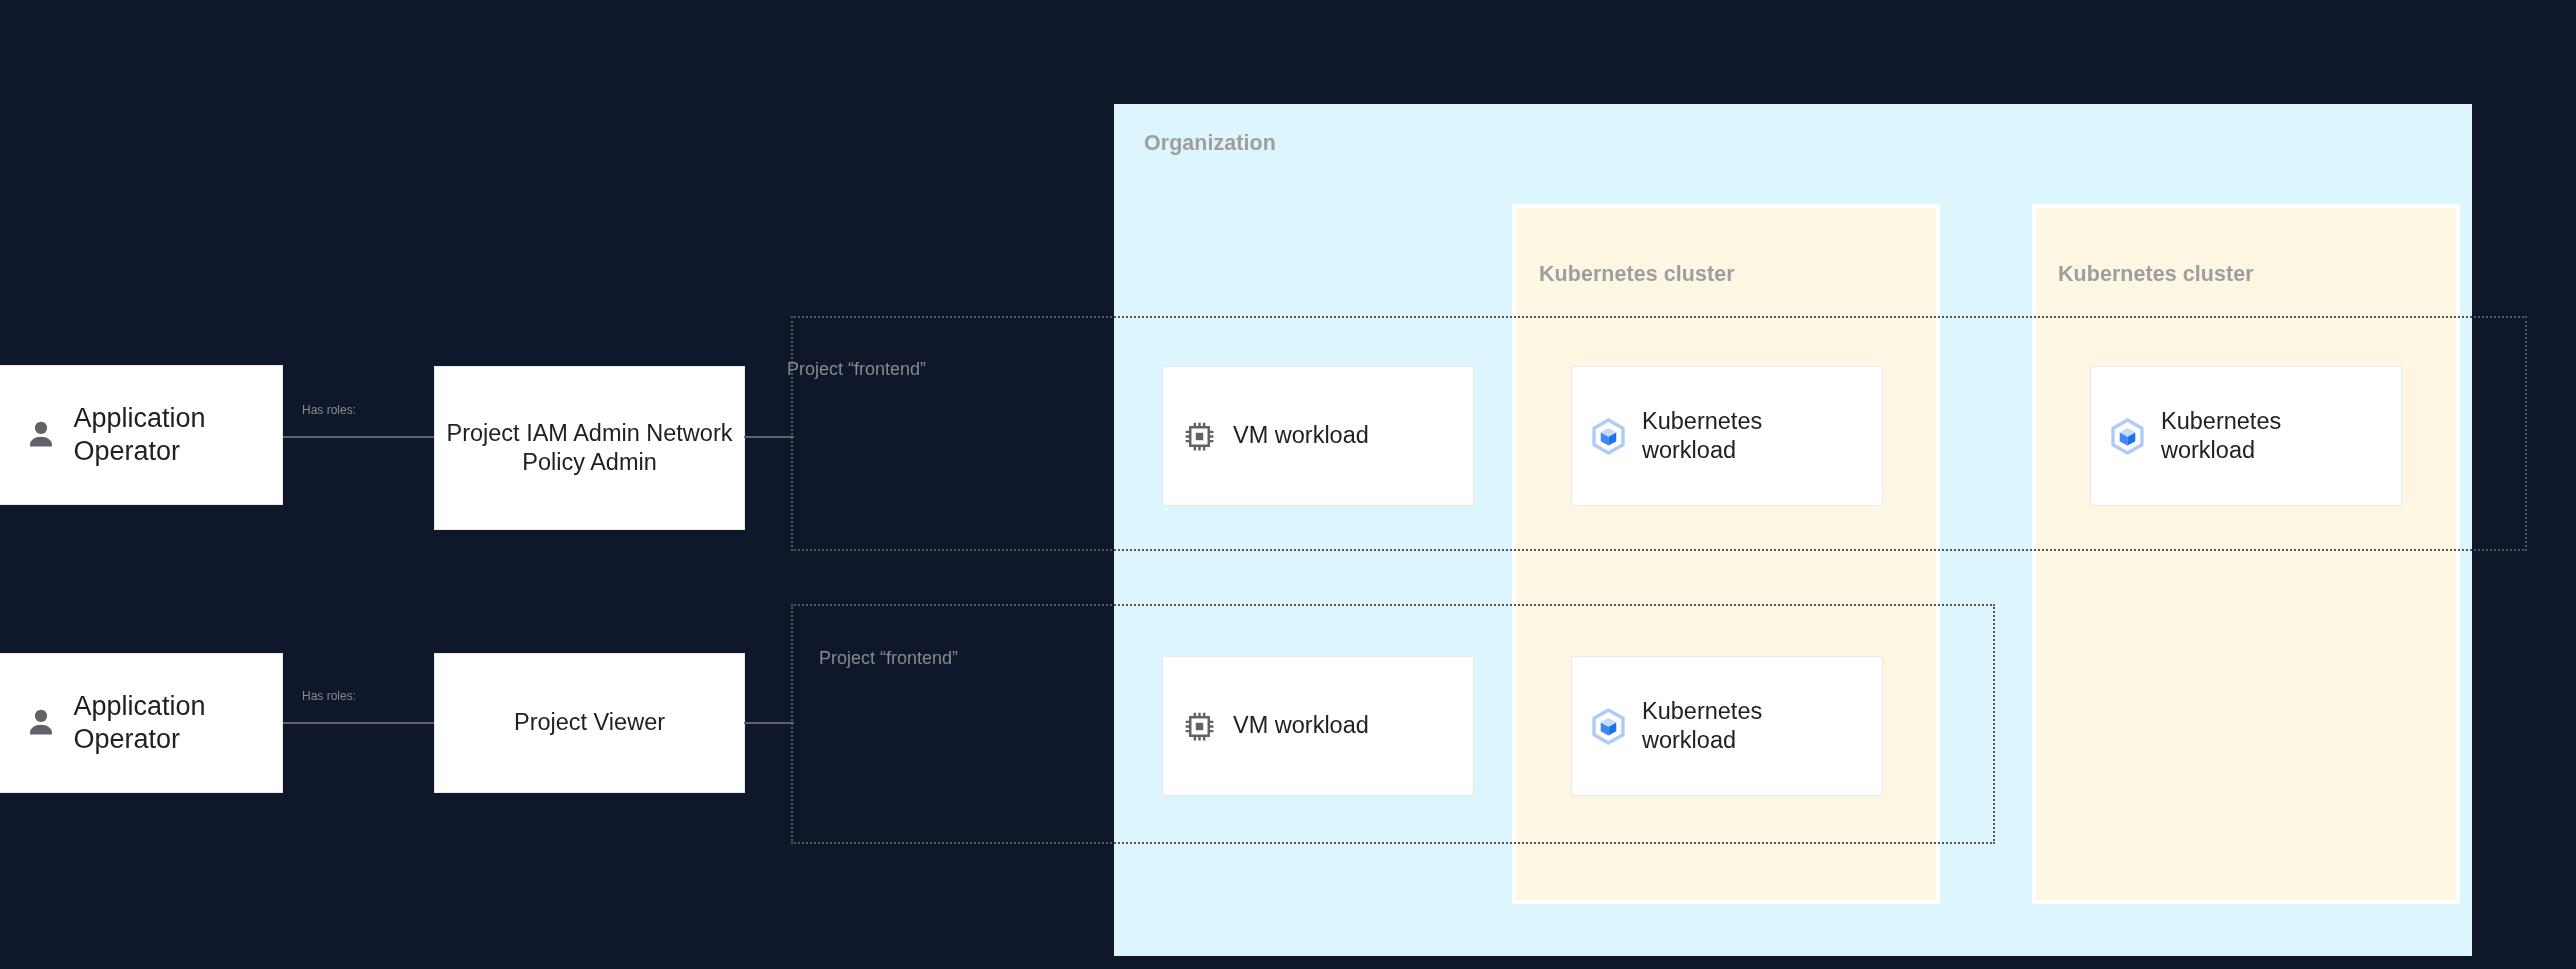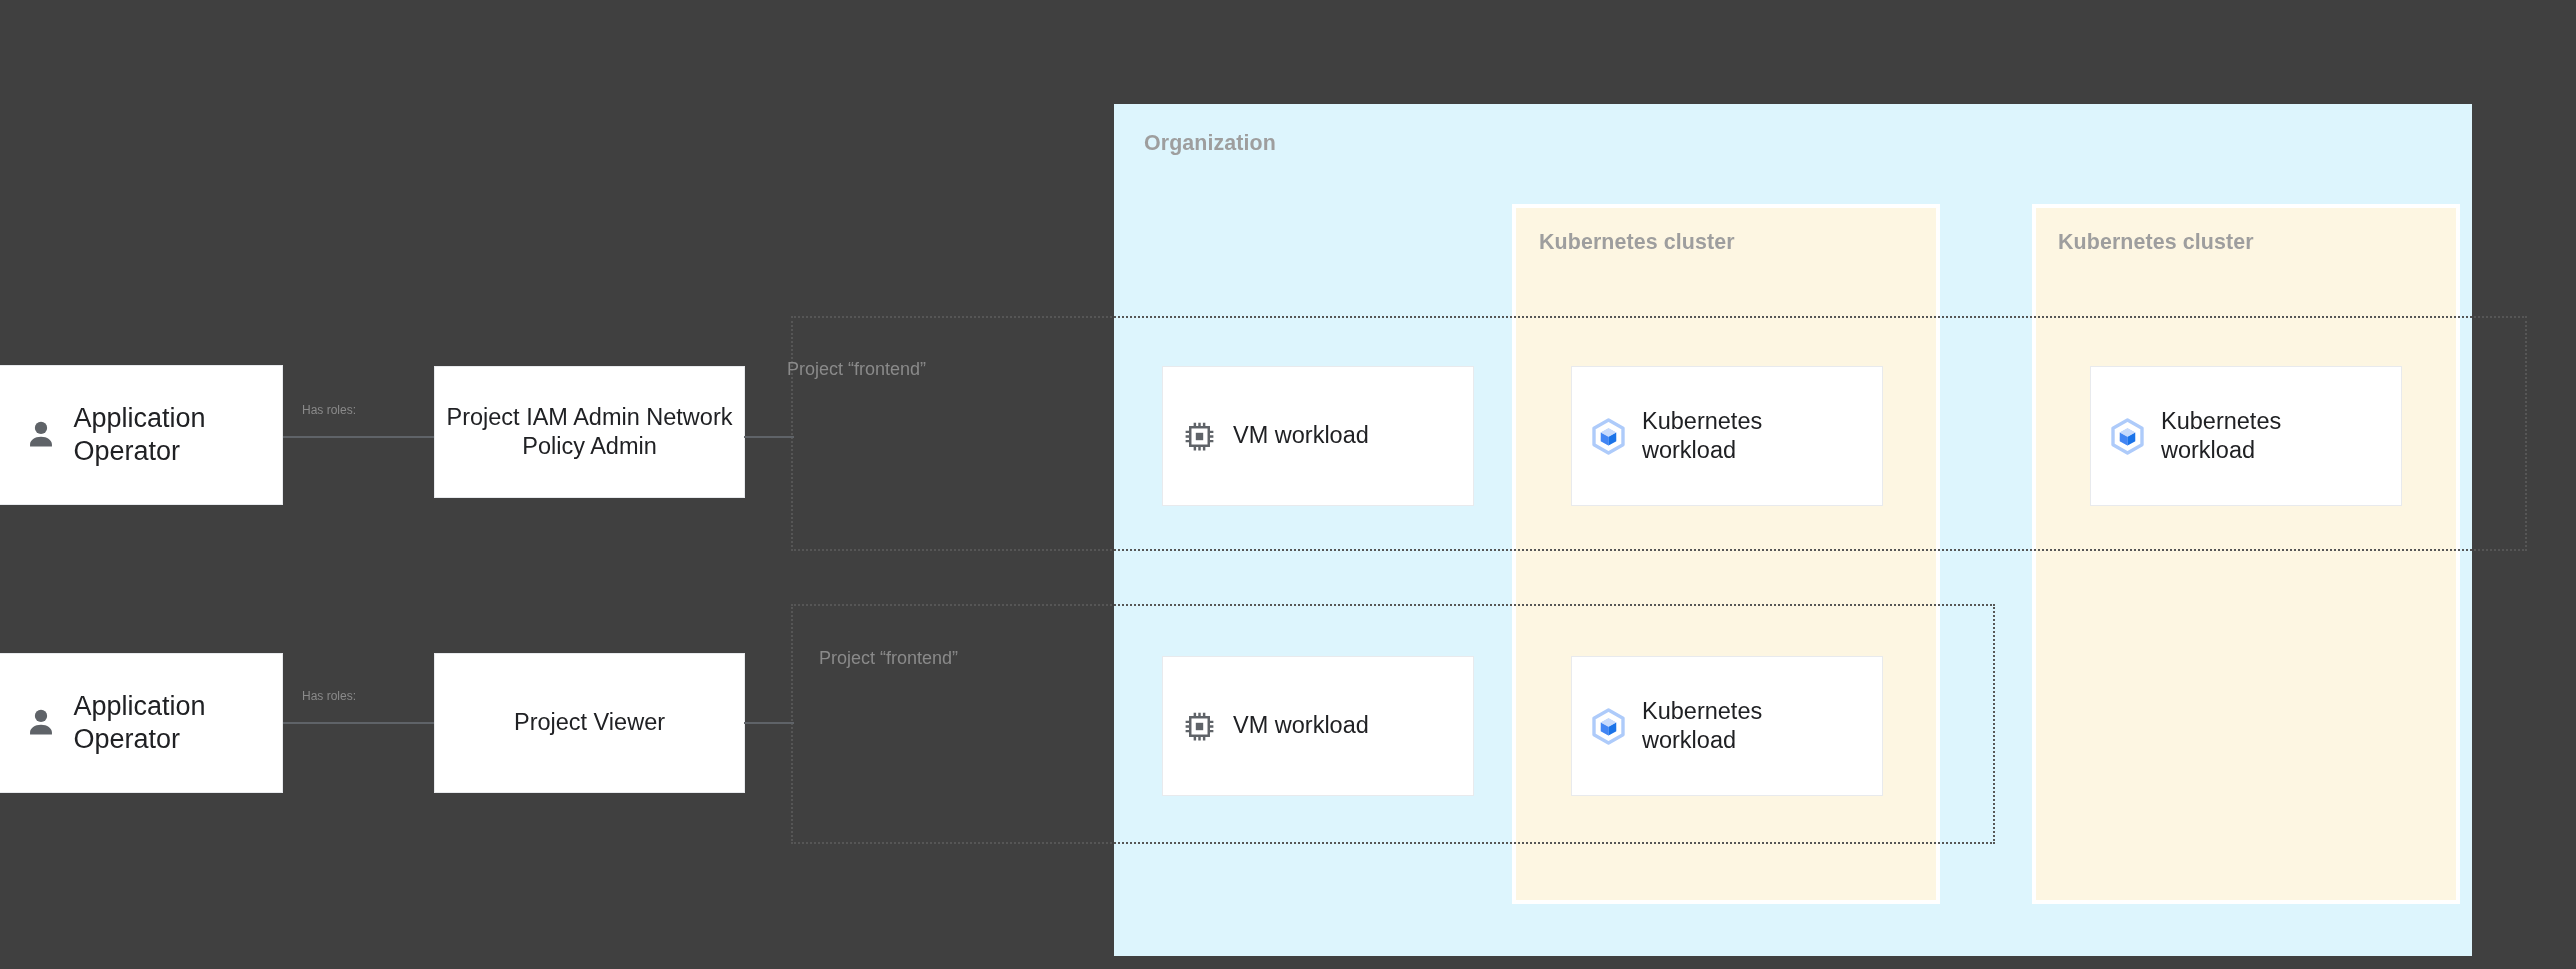--- a/index.html
+++ b/index.html
@@ -8,21 +8,21 @@
     background: #ffffff;
   }
   body {
     font-family: "Liberation Sans", sans-serif;
     -webkit-font-smoothing: antialiased;
   }
   #stage {
     position: relative;
     width: 2576px;
     height: 970px;
-    background: #404040;
+    background: #0f172a;
     overflow: hidden;
   }
 
   
   .abs { position: absolute; box-sizing: border-box; }
 
   
   .org-box {
     left: 1114px;
     top: 104px;
@@ -46,20 +46,21 @@
     border: 4.8px solid #ffffff;
   }
   .cluster-1 { left: 1512px; top: 204px; width: 428px; height: 700px; }
   .cluster-2 { left: 2032px; top: 204px; width: 428px; height: 700px; }
   .cluster-label {
     font-size: 21.4px;
     color: #9e9e9e;
     font-weight: bold;
     letter-spacing: 0.1px;
     white-space: nowrap;
+    margin-top: 32px;
   }
   .cluster-label-1 { left: 1539px; top: 230px; }
   .cluster-label-2 { left: 2058px; top: 230px; }
 
   
   .project-box {
     border: 2.1px dotted #565656;
     background: transparent;
   }
   .project-frontend {
@@ -104,21 +105,21 @@
   }
   .person-icon { width: 36px; height: 36px; flex: 0 0 auto; }
 
   .role-box {
     display: flex;
     align-items: center;
     justify-content: center;
     text-align: center;
     padding: 0 9.7px;
   }
-  .role-row1 { left: 434px; top: 366px; width: 311px; height: 132px; }
+  .role-row1 { left: 434px; top: 366px; width: 311px; height: 164px; }
   .role-row2 { left: 434px; top: 653px; width: 311px; height: 140px; text-align: right; }
   .role-label {
     font-size: 23.5px;
     color: #202124;
     line-height: 1.24;
   }
 
   
   .connector {
     background: #5f6368;

